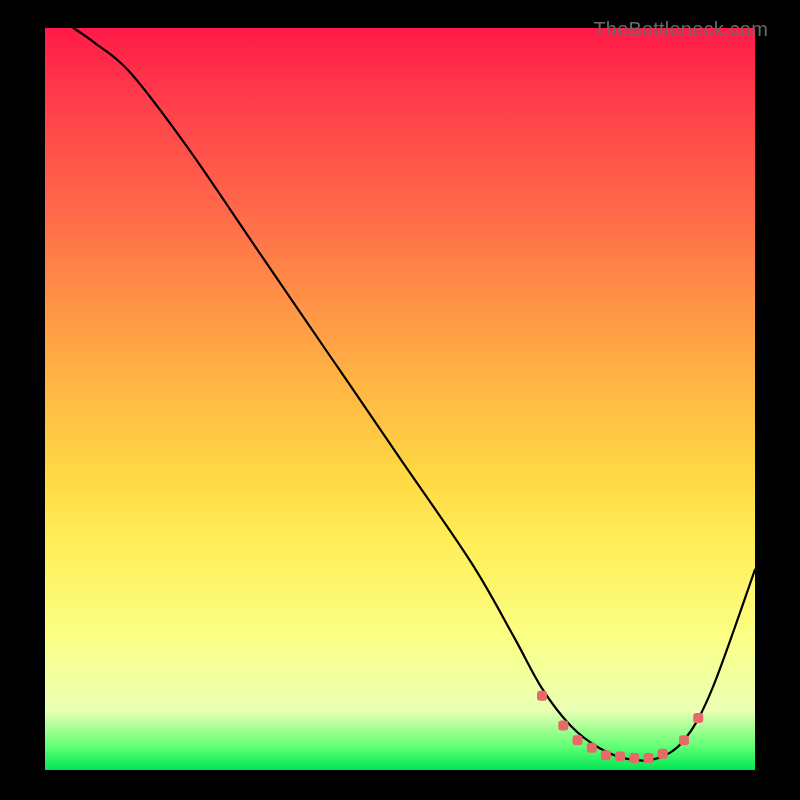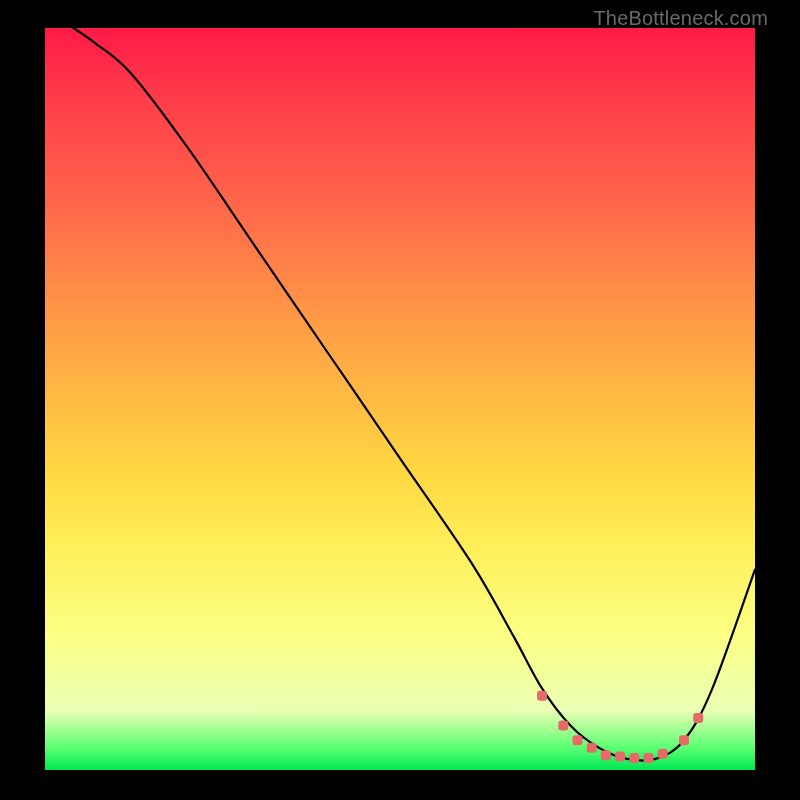--- a/index.html
+++ b/index.html
@@ -51,21 +51,21 @@
     stroke-width: 2.2;
     stroke-linejoin: round;
     stroke-linecap: round;
   }
   .dot {
     fill: #e86a68;
     stroke: none;
   }
   .watermark {
     position: absolute;
-    top: 7px;
+    top: 18px;
     right: 32px;
     font-family: Arial, Helvetica, sans-serif;
     font-size: 20px;
     color: #6a6a6a;
     letter-spacing: 0.2px;
   }
 </style>
 </head>
 <body>
 

